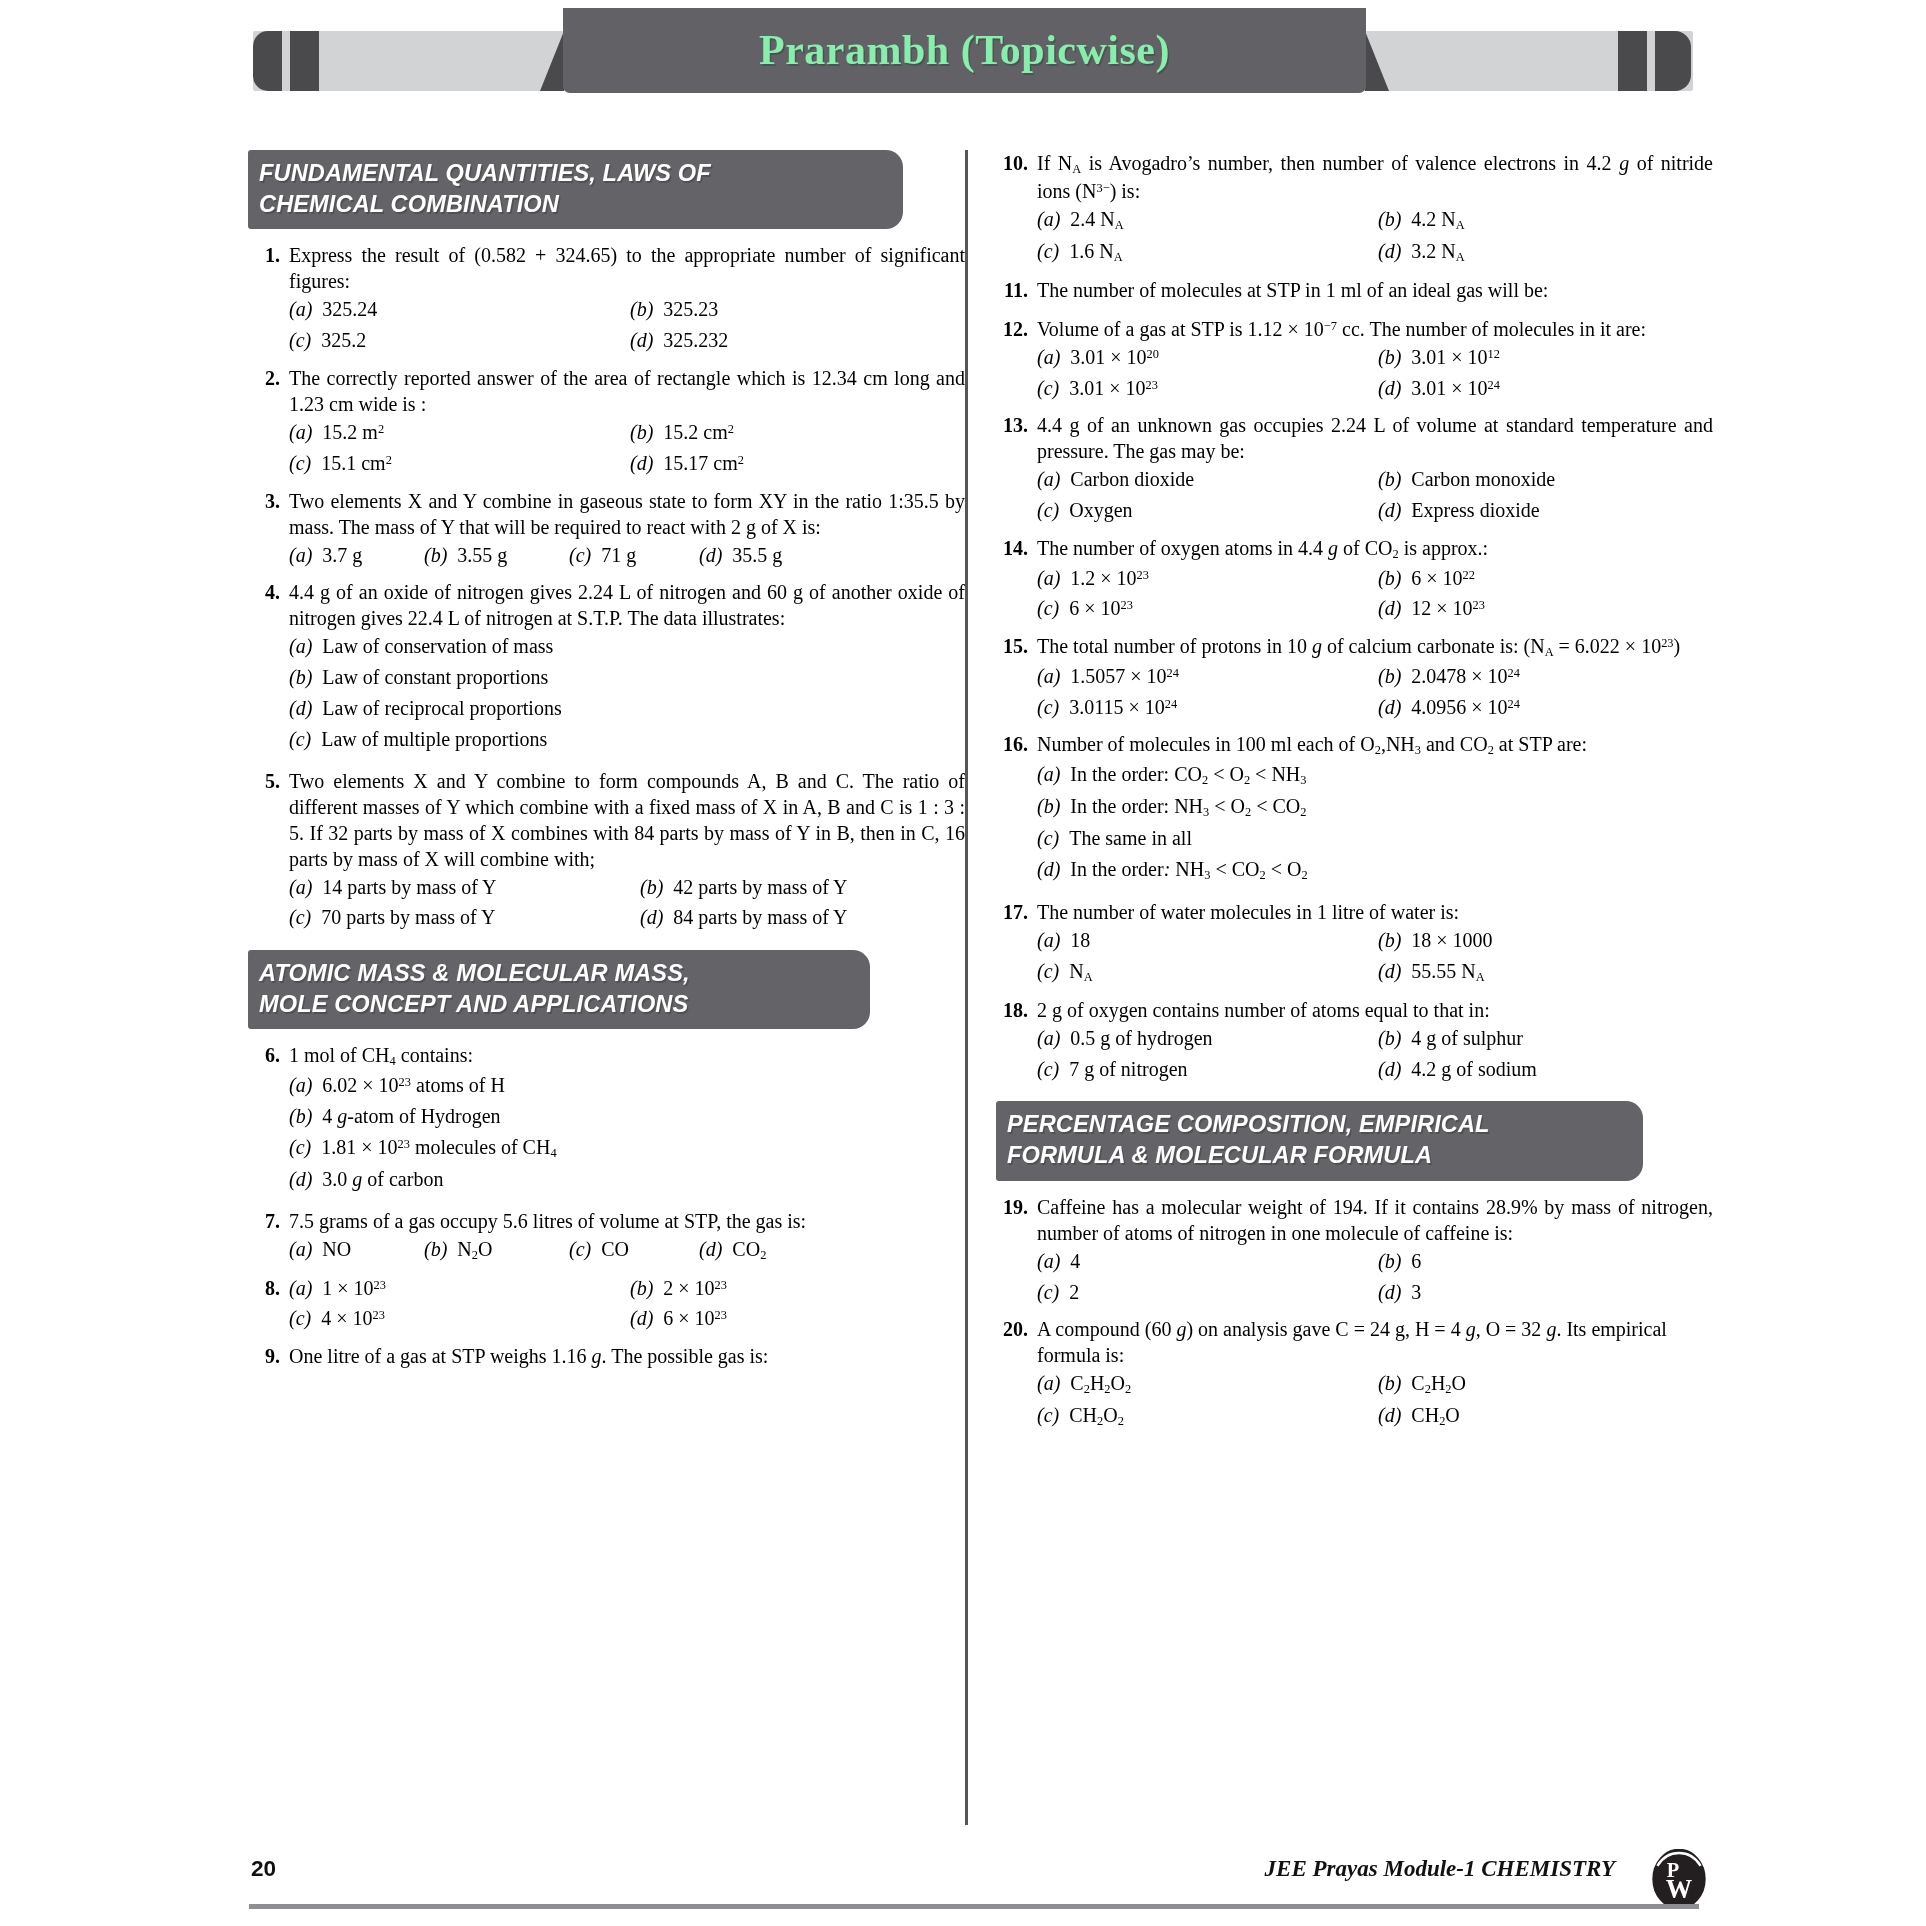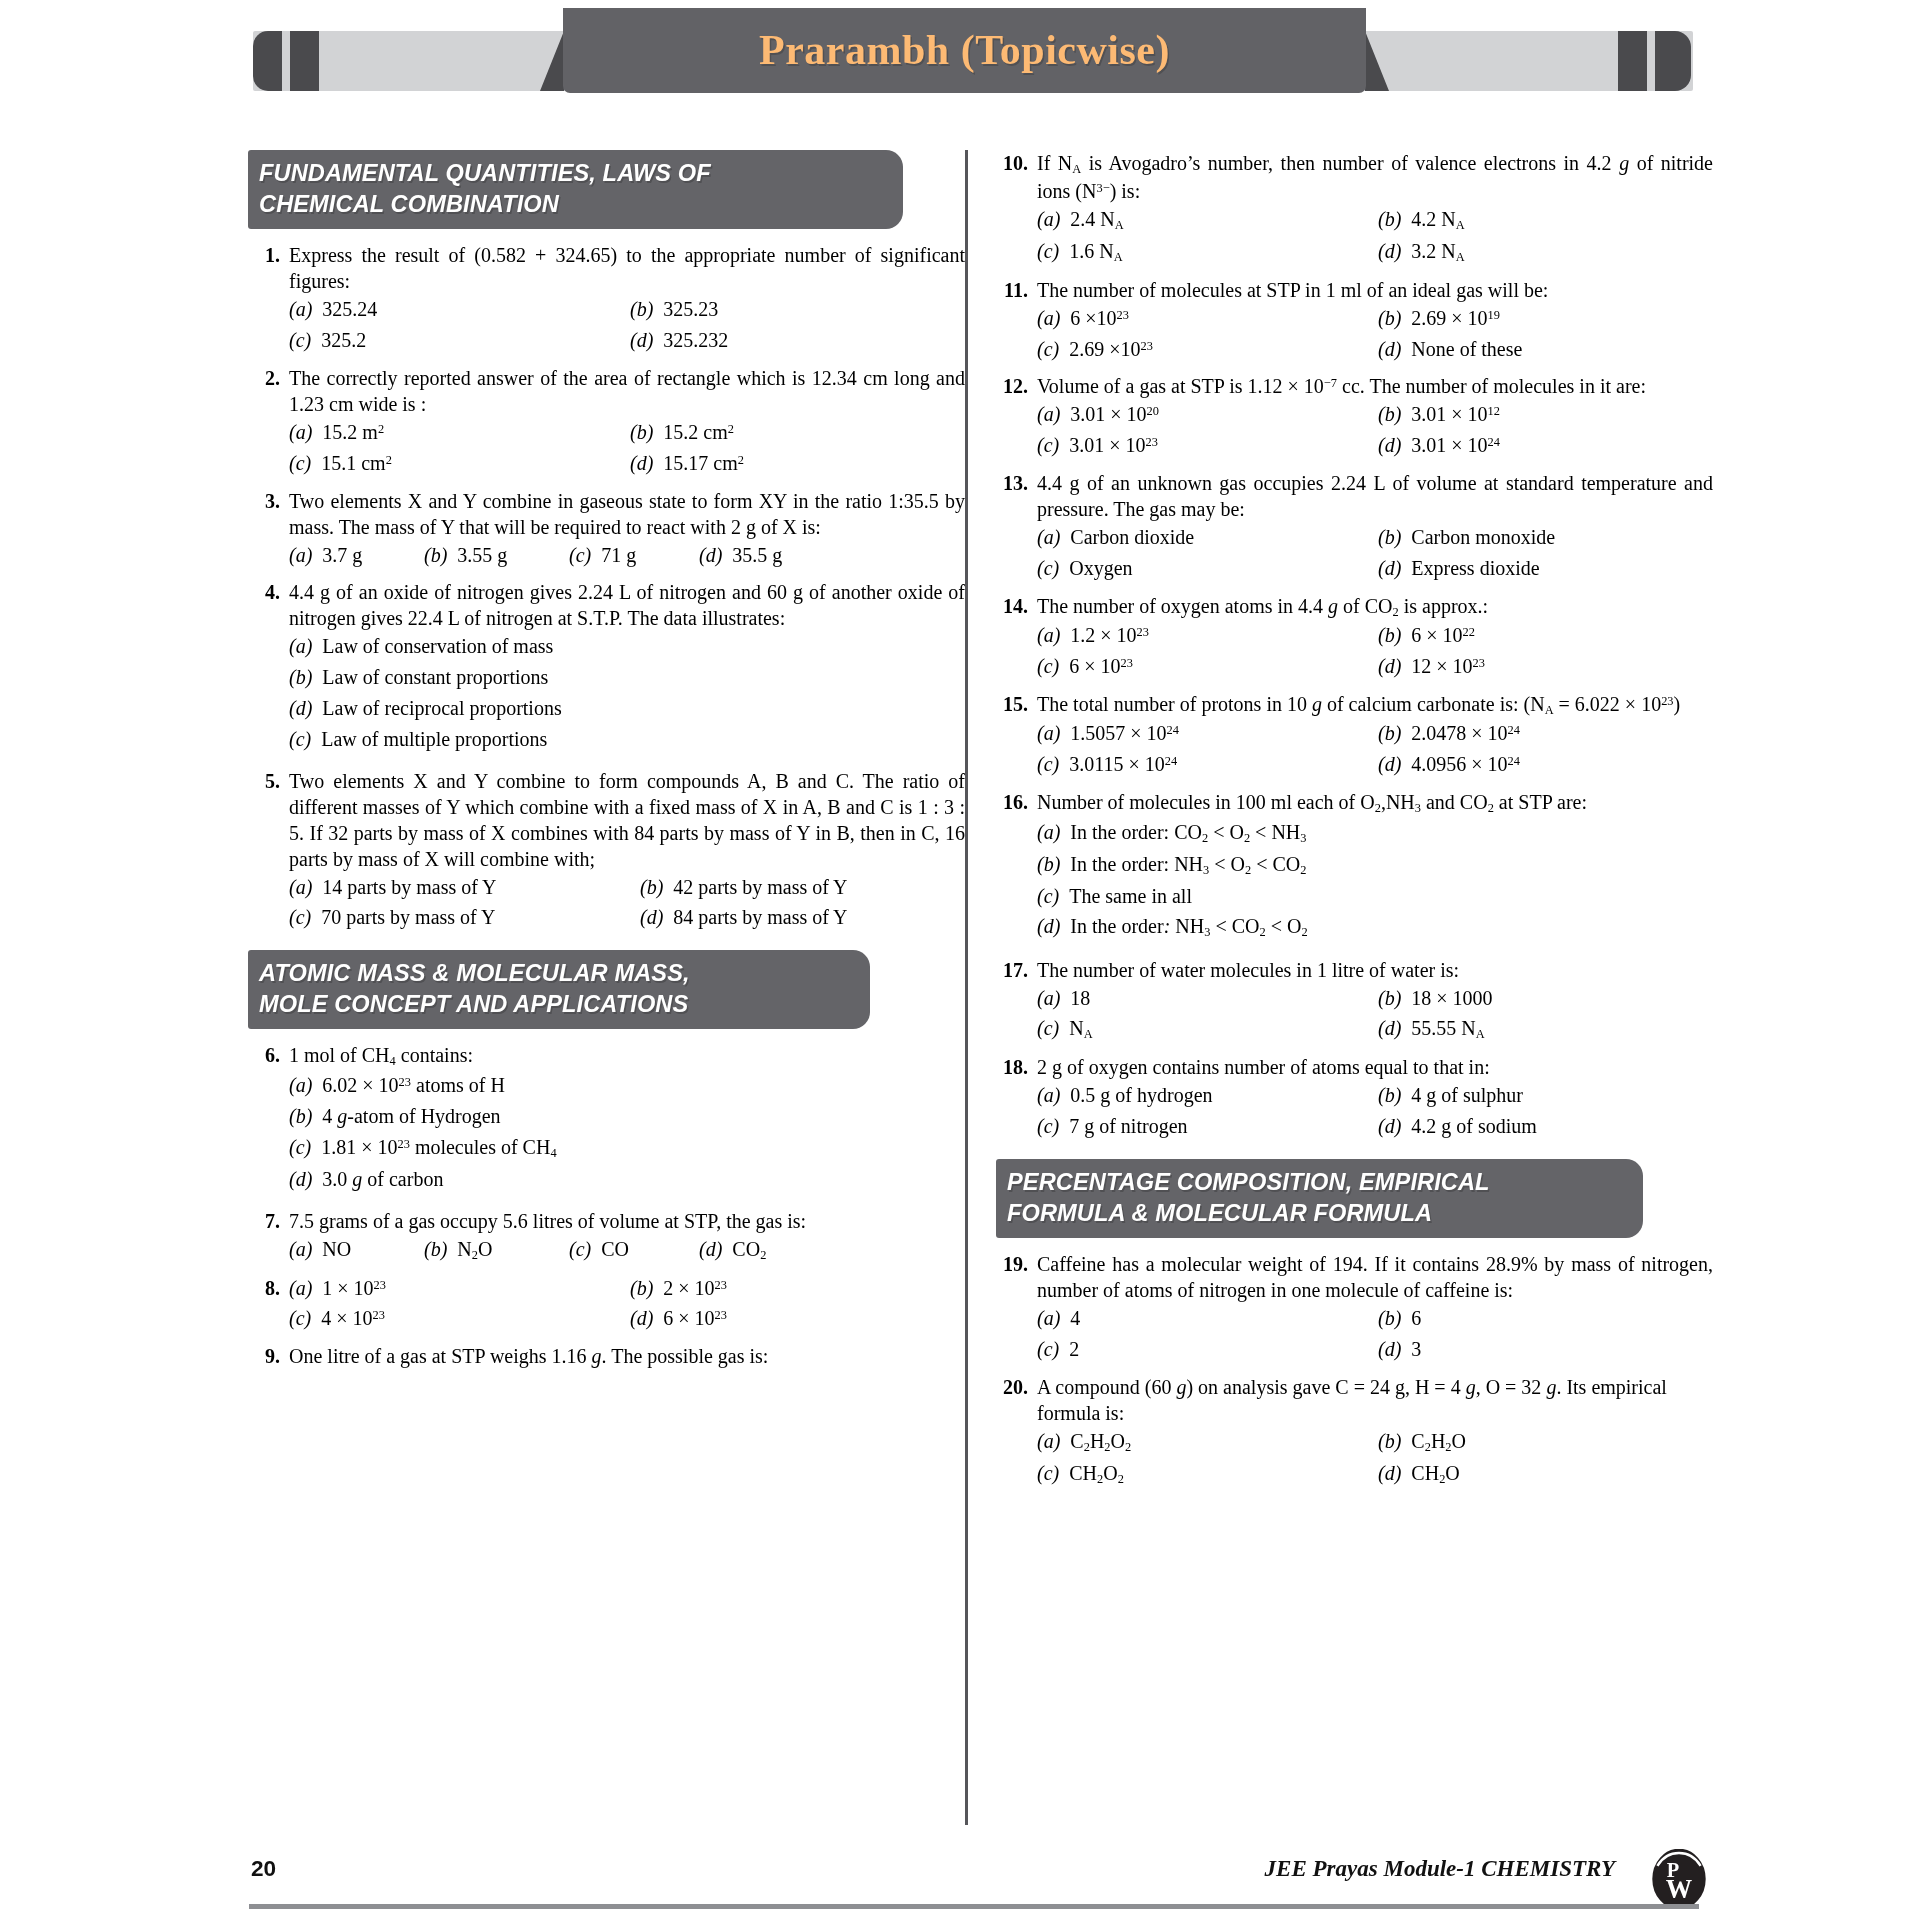--- a/index.html
+++ b/index.html
@@ -27,21 +27,21 @@
   .cap.l2{ left:290px; }
   .cap.r1{ left:1618px; }
   .cap.r2{ left:1655px; width:36px; border-top-right-radius:16px; border-bottom-right-radius:16px;}
   .title-plate{
     position:absolute; left:563px; top:7.5px; width:803px; height:85px;
     background:#626266;
     border-bottom-left-radius:7px; border-bottom-right-radius:7px;
     display:flex; align-items:center; justify-content:center;
   }
   .title-plate .ttl{
-    color:#fdba74; font-size:42px; font-weight:bold; letter-spacing:0.5px;
+    color:#86efac; font-size:42px; font-weight:bold; letter-spacing:0.5px;
     font-family:"Liberation Serif", serif;
     text-shadow:1.5px 1.5px 0 rgba(0,0,0,.18);
   }
   .fold-l{
     position:absolute; left:540px; top:31px;
     width:0;height:0;
     border-left:24px solid transparent;
     border-bottom:60px solid #4a4a4d;
   }
   .fold-r{
@@ -314,26 +314,20 @@
       </div>
     </div>
   </div>
   <div class="gap-sm"></div>
 
   
   <div class="q">
     <div class="qnum">11.</div>
     <div class="qbody">
       <p class="stem nojust">The number of molecules at STP in 1 ml of an ideal gas will be:</p>
-      <div class="opts g2">
-        <span class="opt"><span class="lbl">(a)</span>&nbsp;&nbsp;6 ×10<sup>23</sup></span>
-        <span class="opt"><span class="lbl">(b)</span>&nbsp;&nbsp;2.69 × 10<sup>19</sup></span>
-        <span class="opt"><span class="lbl">(c)</span>&nbsp;&nbsp;2.69 ×10<sup>23</sup></span>
-        <span class="opt"><span class="lbl">(d)</span>&nbsp;&nbsp;None of these</span>
-      </div>
     </div>
   </div>
   <div class="gap-sm"></div>
 
   
   <div class="q">
     <div class="qnum">12.</div>
     <div class="qbody">
       <p class="stem">Volume of a gas at STP is 1.12 × 10<sup>−7</sup> cc. The number of molecules in it are:</p>
       <div class="opts g2">

